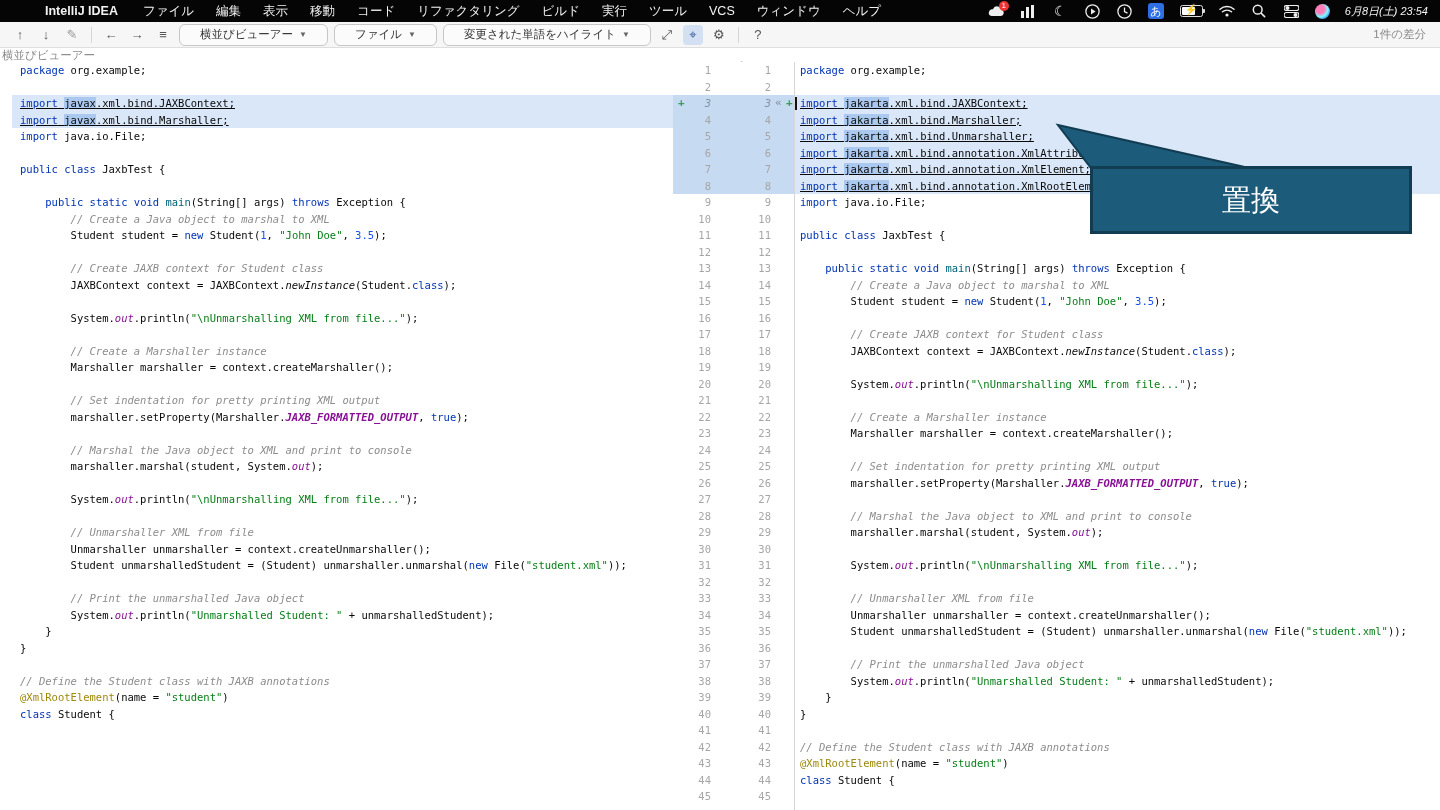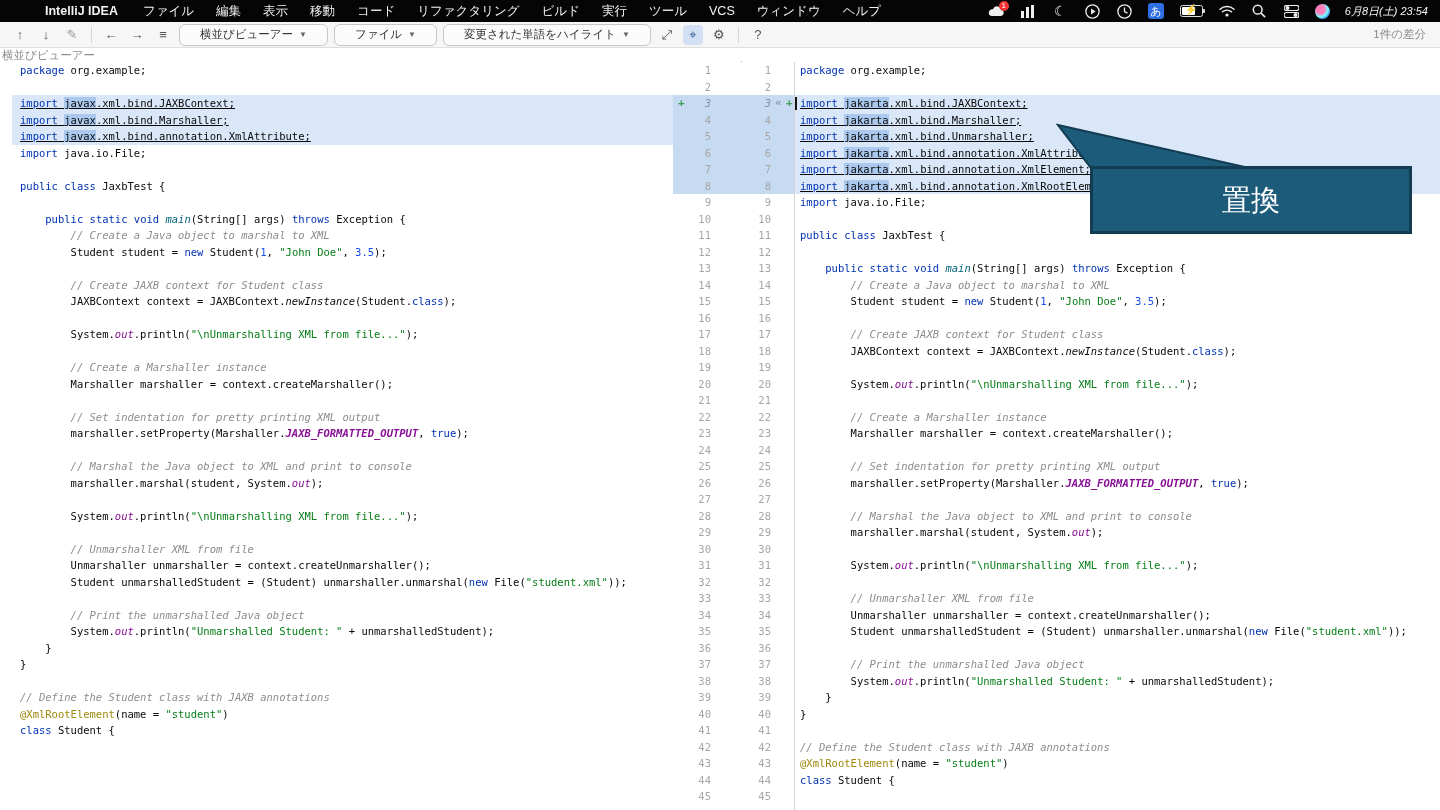--- a/index.html
+++ b/index.html
@@ -56,21 +56,21 @@
   .cl.chg{background:#d9e7f8;text-decoration:underline;}
   .tk-kw{color:#0033b3;}
   .tk-pl{color:#080808;}
   .tk-cm{color:#8c8c8c;font-style:italic;}
   .tk-st{color:#067d17;}
   .tk-nm{color:#1750eb;}
   .tk-an{color:#9e880d;}
   .tk-sf{color:#871094;font-style:italic;margin-top:36px;}
   .tk-cst{color:#871094;font-style:italic;font-weight:bold;}
   .tk-sm{color:#080808;font-style:italic;}
-  .tk-md{color:#00627a;font-style:italic;}
+  .tk-md{color:#00627a;}
   .tk-pkg{background:#abc8ee;}
 
   .gutter{position:absolute;left:661px;top:0;width:122px;height:748px;background:#fff;}
   .gut-block{position:absolute;left:0;top:33px;width:122px;height:99px;background:#c6daf2;}
   .gut-col{position:absolute;top:0;}
   .gut-num{height:16.5px;line-height:16.5px;text-align:right;color:#a6a6a6;font-size:10.5px;}
   .gut-num.cur{font-style:italic;color:#85919f;}
   .gcl{left:0;width:38px;}
   .gcr{left:58px;width:40px;}
   .gut-plus{position:absolute;color:#3f9e54;font-size:11px;font-weight:bold;line-height:16.5px;}
@@ -196,21 +196,20 @@
     <span>2024-06-08 14:43:10.000000000 +0000</span>
   </span>
 </div>
 
 <div class="editor">
   <div class="pane pane-left" id="pane-left">
       <div class="cl"><span class="tk-kw">package</span><span class="tk-pl"> org.example;</span></div>
       <div class="cl">&nbsp;</div>
       <div class="cl chg"><span class="tk-kw">import</span><span class="tk-pl"> </span><span class="tk-pkg">javax</span><span class="tk-pl">.xml.bind.JAXBContext;</span></div>
       <div class="cl chg"><span class="tk-kw">import</span><span class="tk-pl"> </span><span class="tk-pkg">javax</span><span class="tk-pl">.xml.bind.Marshaller;</span></div>
-      <div class="cl chg"><span class="tk-kw">import</span><span class="tk-pl"> </span><span class="tk-pkg">javax</span><span class="tk-pl">.xml.bind.annotation.XmlAttribute;</span></div>
       <div class="cl"><span class="tk-kw">import</span><span class="tk-pl"> java.io.File;</span></div>
       <div class="cl">&nbsp;</div>
       <div class="cl"><span class="tk-kw">public</span><span class="tk-pl"> </span><span class="tk-kw">class</span><span class="tk-pl"> JaxbTest {</span></div>
       <div class="cl">&nbsp;</div>
       <div class="cl"><span class="tk-pl">    </span><span class="tk-kw">public</span><span class="tk-pl"> </span><span class="tk-kw">static</span><span class="tk-pl"> </span><span class="tk-kw">void</span><span class="tk-pl"> </span><span class="tk-md">main</span><span class="tk-pl">(String[] args) </span><span class="tk-kw">throws</span><span class="tk-pl"> Exception {</span></div>
       <div class="cl"><span class="tk-cm">        // Create a Java object to marshal to XML</span></div>
       <div class="cl"><span class="tk-pl">        Student student = </span><span class="tk-kw">new</span><span class="tk-pl"> Student(</span><span class="tk-nm">1</span><span class="tk-pl">, </span><span class="tk-st">"John Doe"</span><span class="tk-pl">, </span><span class="tk-nm">3.5</span><span class="tk-pl">);</span></div>
       <div class="cl">&nbsp;</div>
       <div class="cl"><span class="tk-cm">        // Create JAXB context for Student class</span></div>
       <div class="cl"><span class="tk-pl">        JAXBContext context = JAXBContext.</span><span class="tk-sm">newInstance</span><span class="tk-pl">(Student.</span><span class="tk-kw">class</span><span class="tk-pl">);</span></div>

